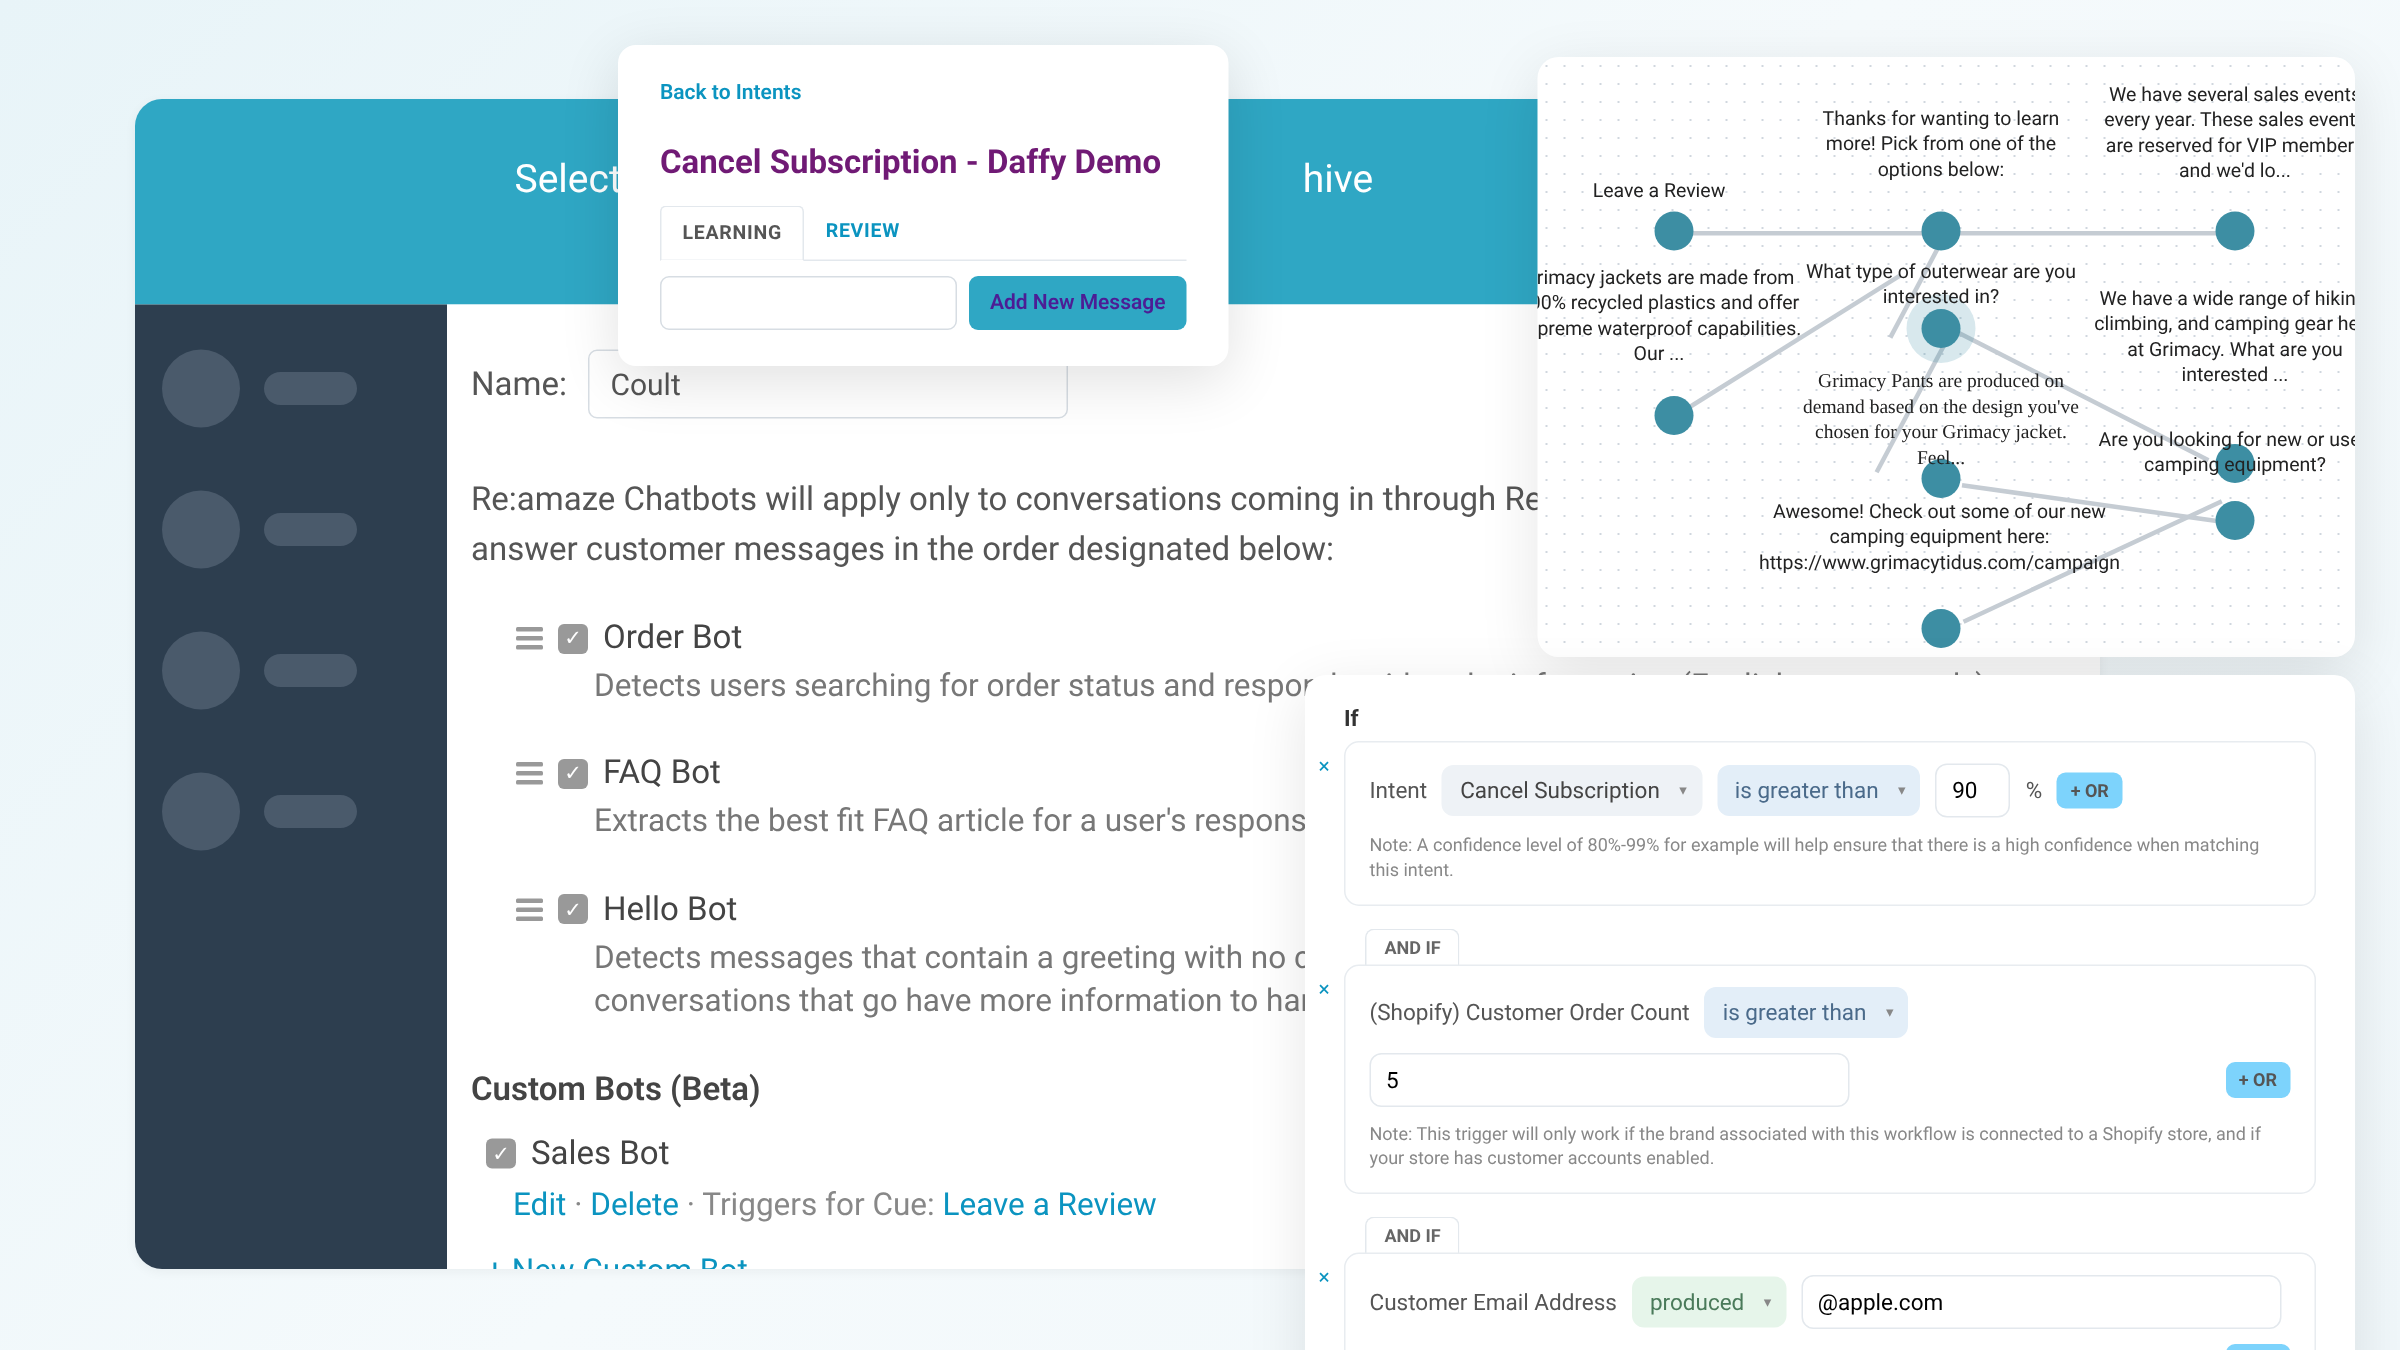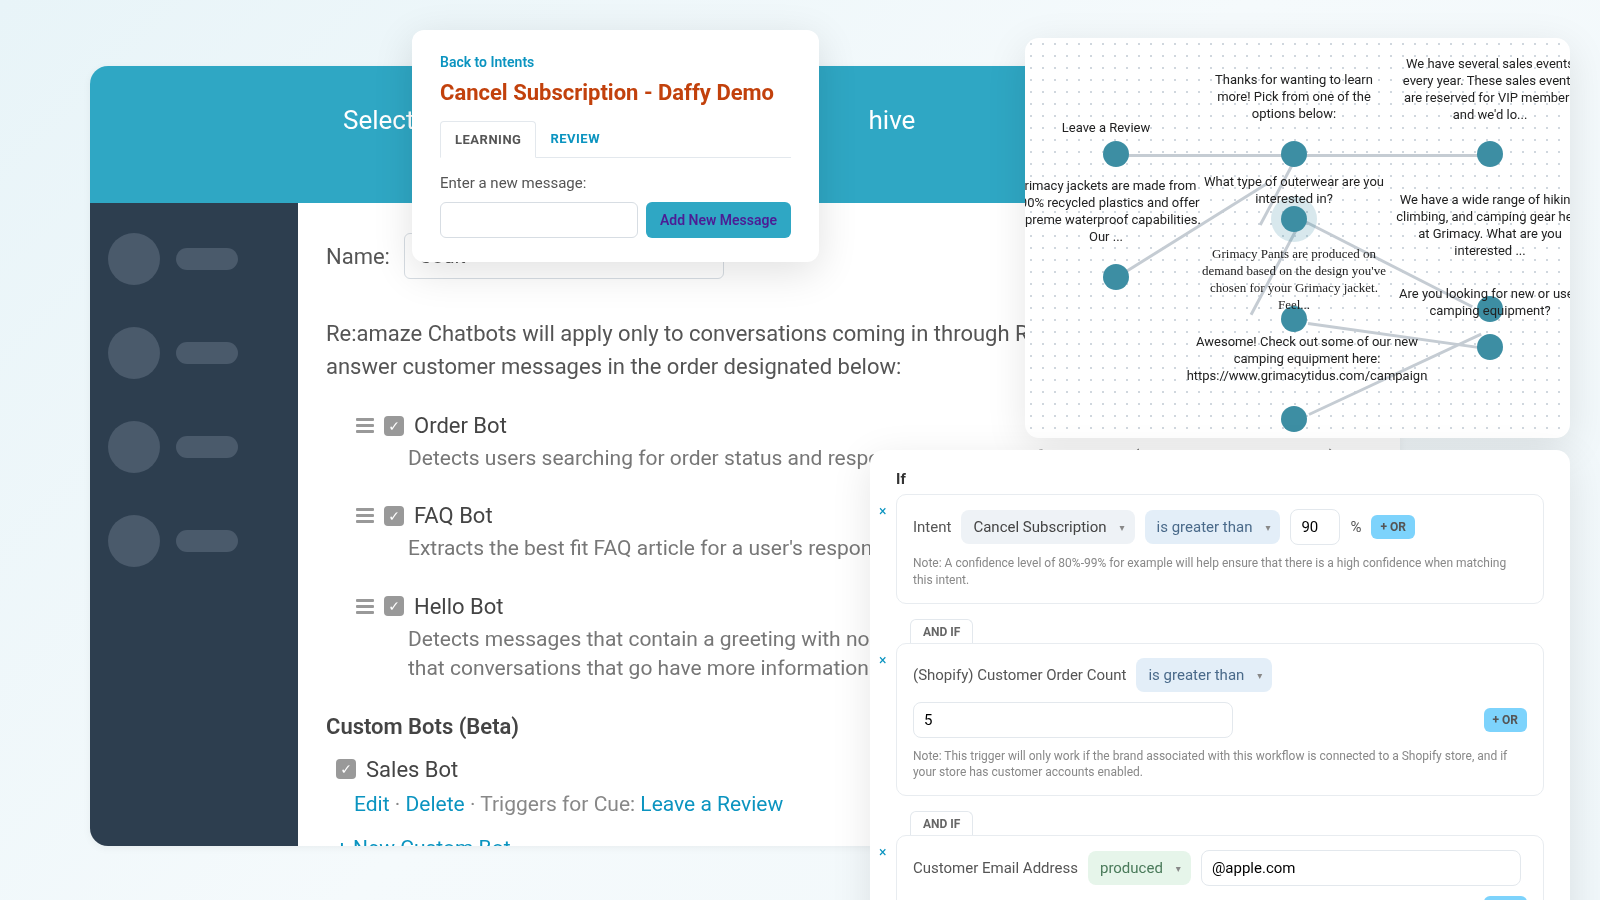--- a/index.html
+++ b/index.html
@@ -7,21 +7,21 @@
 
 
 .main-panel { position: absolute; left: 90px; top: 66px; width: 1310px; height: 780px; border-radius: 18px; overflow: hidden; box-shadow: 0 2px 8px rgba(0,0,0,0.05); }
 .top-bar { background: #2fa7c4; height: 137px; padding: 27px 28px; }
 .top-buttons { display: flex; gap: 18px; margin-left: 195px;}
 .top-btn { color: #fff; font-size: 26px; font-weight: 400; padding: 12px 30px; border-radius: 6px; cursor: pointer; }
 .sidebar { position: absolute; left: 0; top: 137px; bottom: 0; width: 208px; background: #2d3e4f; padding: 30px 18px; }
 .sidebar-row { display: flex; align-items: center; gap: 16px; margin-bottom: 42px; }
 .sidebar-circle { width: 52px; height: 52px; border-radius: 50%; background: #4a5a6b; }
 .sidebar-pill { width: 62px; height: 22px; border-radius: 11px; background: #4a5a6b; }
-.content-area { position: absolute; left: 208px; top: 137px; right: 0; bottom: 0; background: #fff; padding: 30px 16px 20px 28px; overflow: hidden; }
+.content-area { position: absolute; left: 208px; top: 137px; right: 0; bottom: 0; background: #fff; padding: 30px 16px 20px 16px; overflow: hidden; }
 .name-row { display: flex; align-items: center; gap: 14px; margin-bottom: 38px; }
 .name-label { font-size: 22px; color: #555; }
 .name-input { border: 1px solid #d7dde3; border-radius: 6px; padding: 10px 14px; font-size: 20px; color: #555; width: 320px; }
 .intro-text { font-size: 22px; color: #555; line-height: 1.5; margin-bottom: 30px; }
 .bot-item { margin-bottom: 30px; margin-left: 30px; }
 .bot-header { display: flex; align-items: center; gap: 10px; margin-bottom: 6px; }
 .drag-icon { width: 18px; display: flex; flex-direction: column; gap: 3px; cursor: grab; }
 .drag-line { height: 3px; background: #999; border-radius: 1px; }
 .bot-check { width: 20px; height: 20px; background: #999; border-radius: 4px; display: flex; align-items: center; justify-content: center; color: #fff; font-size: 14px; }
 .bot-name { font-size: 22px; color: #444; font-weight: 400; }
@@ -29,21 +29,21 @@
 .custom-bots-label { font-size: 22px; color: #444; font-weight: 600; margin-bottom: 18px; margin-top: 24px; }
 .sales-bot-row { display: flex; align-items: center; gap: 10px; margin-left: 10px; margin-bottom: 10px; }
 .sales-bot-actions { margin-left: 28px; font-size: 21px; }
 .link { color: #0b94c0; cursor: pointer; }
 .grey-text { color: #888; }
 .new-custom-bot { color: #0b94c0; font-size: 21px; margin-top: 20px; margin-left: 10px; cursor: pointer; }
 
 
 .intent-modal { position: absolute; left: 412px; top: 30px; width: 407px; background: #fff; border-radius: 12px; box-shadow: 0 10px 40px rgba(0,0,0,0.12); padding: 24px 28px 24px 28px; z-index: 10; }
 .back-link { color: #0b94c0; font-size: 14px; font-weight: 600; cursor: pointer; }
-.intent-title { font-size: 22px; font-weight: 700; color: #c2410c; margin-top: 10px; }
+.intent-title { font-size: 22px; font-weight: 700; color: #701a75; margin-top: 26px; }
 .status-row { margin-top: 12px; font-size: 15px; color: #555; display: flex; align-items: center; gap: 6px; }
 .status-dot { width: 14px; height: 14px; border-radius: 50%; background: #2fc66e; display: inline-block; }
 .tabs { display: flex; margin-top: 16px; border-bottom: 1px solid #e3e8ed; }
 .tab { padding: 10px 14px; font-size: 13px; font-weight: 700; letter-spacing: 0.5px; cursor: pointer; }
 .tab.active { color: #555; border: 1px solid #e3e8ed; border-bottom: 1px solid #fff; margin-bottom: -1px; border-radius: 4px 4px 0 0; }
 .tab.inactive { color: #0b94c0; }
 .enter-msg-label { margin-top: 16px; font-size: 15px; color: #555; }
 .msg-row { display: flex; gap: 8px; margin-top: 10px; }
 .msg-input { flex: 1; border: 1px solid #d7dde3; border-radius: 6px; padding: 8px; font-size: 14px; }
 .add-msg-btn { background: #2fa7c4; color: #4c1d95; border: none; border-radius: 6px; padding: 10px 14px; font-size: 14px; font-weight: 600; cursor: pointer; }
@@ -167,21 +167,20 @@
   </div>
 </div>
 
 <div class="intent-modal">
   <div class="back-link">Back to Intents</div>
   <div class="intent-title">Cancel Subscription - Daffy Demo</div>
   <div class="tabs">
     <div class="tab active">LEARNING</div>
     <div class="tab inactive">REVIEW</div>
   </div>
-  <div class="enter-msg-label">Enter a new message:</div>
   <div class="msg-row">
     <input class="msg-input" style="">
     <button class="add-msg-btn">Add New Message</button>
   </div>
 </div>
 
 <div class="flow-panel">
   <div class="flow-bg"></div>
 
   <div class="flow-line" style="left:92px; top:116px; width:168px;"></div>
@@ -211,21 +210,21 @@
   <div class="flow-node" style="left:452px; top:258px;"></div>
   <div class="flow-label" style="left:370px; top:154px; width:190px;">We have a wide range of hiking, climbing, and camping gear here at Grimacy. What are you interested ...</div>
 
   <div class="flow-node" style="left:256px; top:268px;"></div>
   <div class="flow-label" style="left:174px; top:208px; width:190px;font-family:Liberation Serif, serif;">Grimacy Pants are produced on demand based on the design you've chosen for your Grimacy jacket. Feel...</div>
 
   <div class="flow-node" style="left:452px; top:296px;"></div>
   <div class="flow-label" style="left:370px; top:248px; width:190px;">Are you looking for new or used camping equipment?</div>
 
   <div class="flow-node" style="left:256px; top:368px;"></div>
-  <div class="flow-label" style="left:152px; top:296px; width:260px;">Awesome! Check out some of our new camping equipment here: https://www.grimacytidus.com/campaign</div>
+  <div class="flow-label" style="left:138px; top:296px; width:260px;">Awesome! Check out some of our new camping equipment here: https://www.grimacytidus.com/campaign</div>
 </div>
 
 <div class="cond-panel">
   <div class="if-label">If</div>
 
   <div class="cond-block">
     <div class="close-x">×</div>
     <div class="cond-row">
       <span class="cond-text">Intent</span>
       <div class="cond-select"><span>Cancel Subscription</span><span class="cond-caret">▾</span></div>

